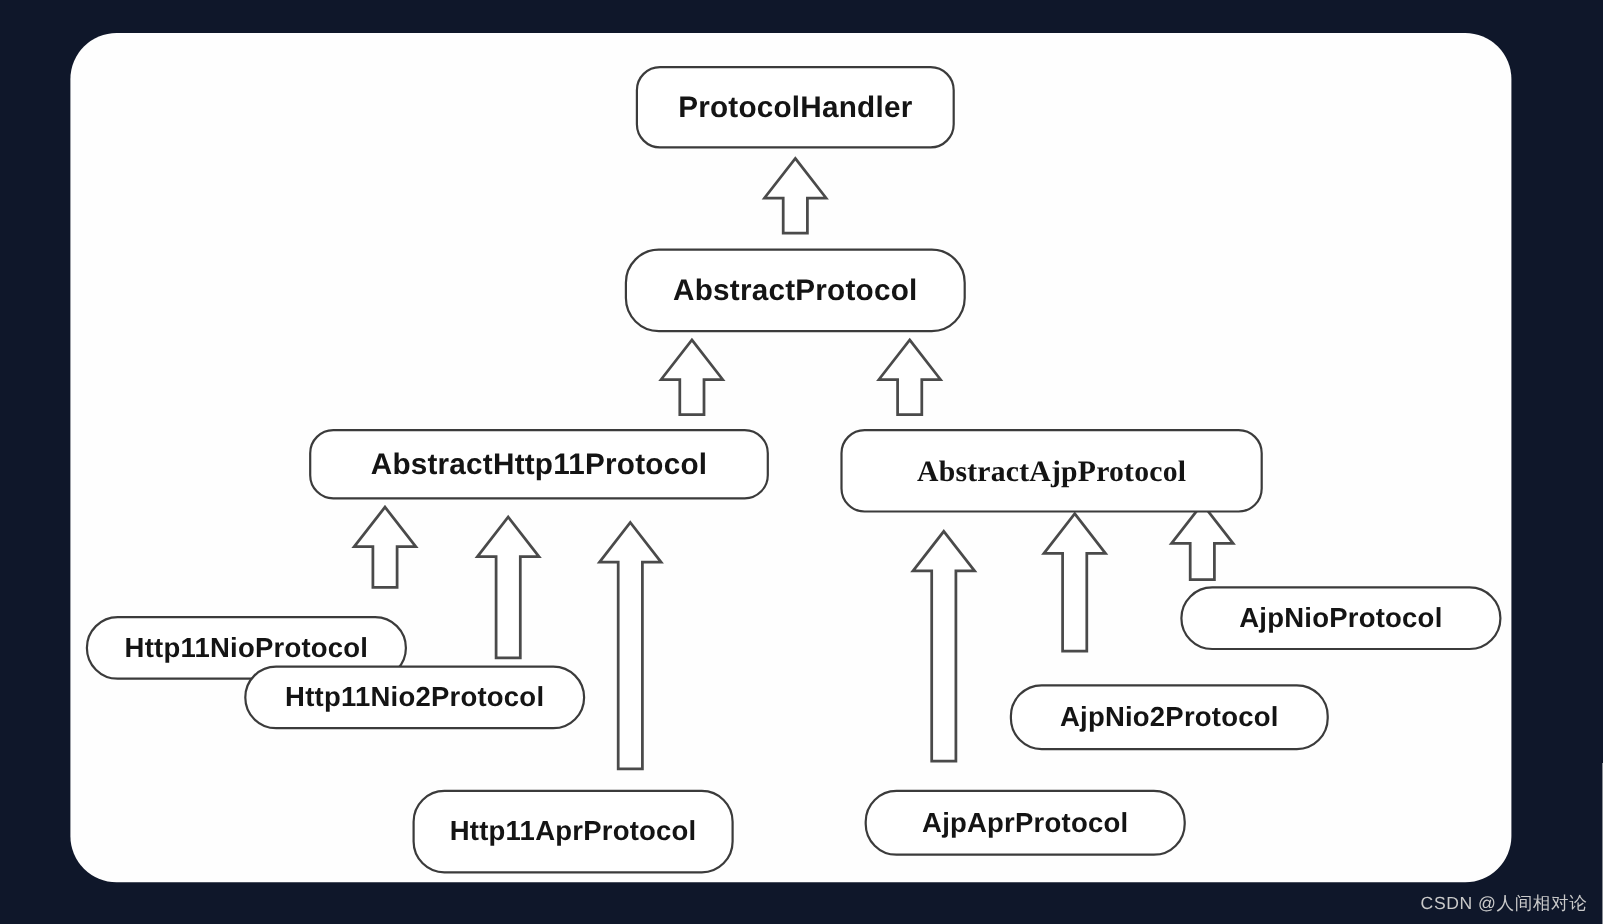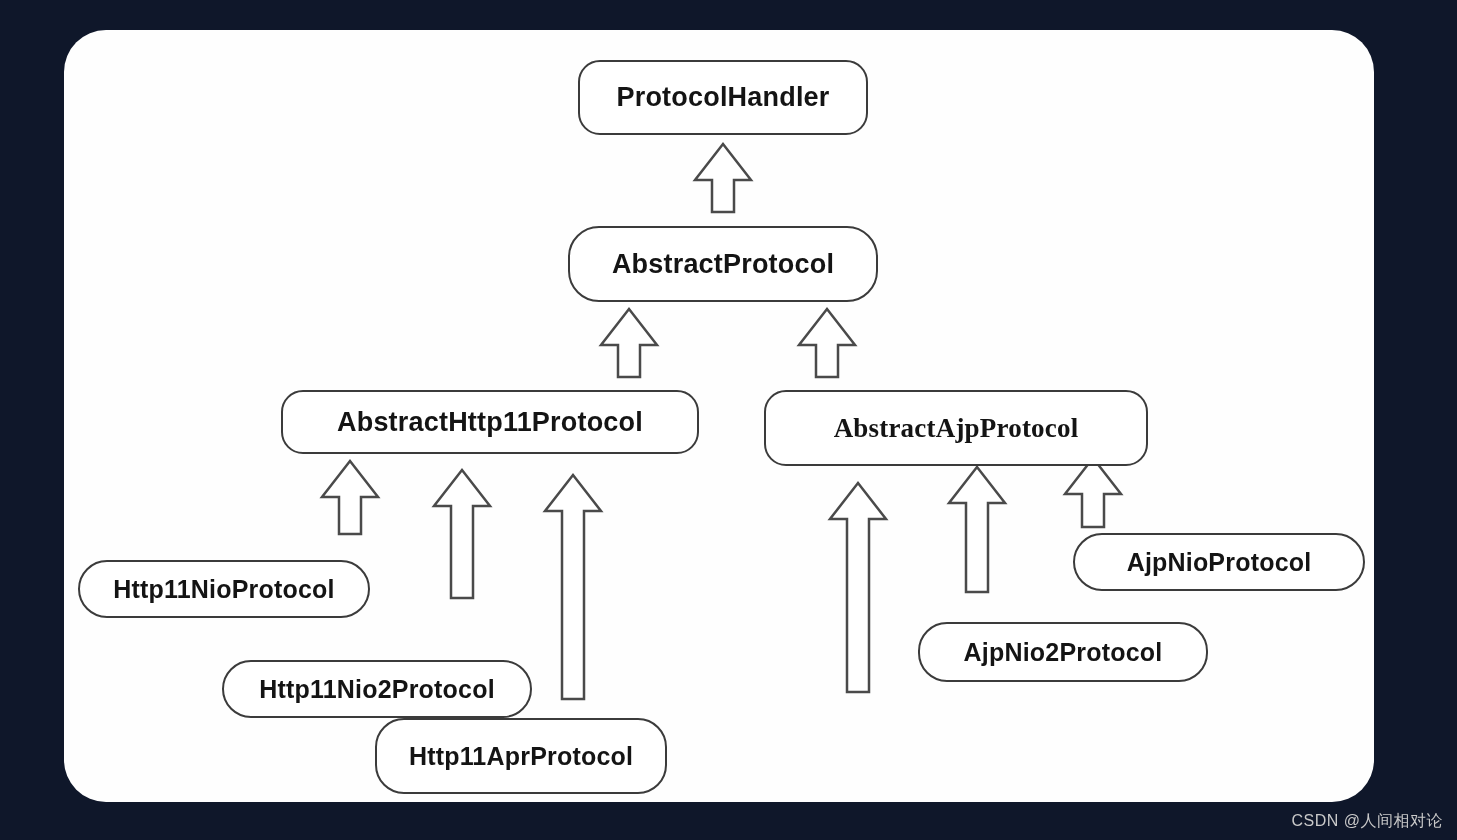--- a/index.html
+++ b/index.html
@@ -84,24 +84,25 @@
   <div class="node big" style="left:578px;  top:60px;  width:290px; height:75px;">ProtocolHandler</div>
 
   <div class="node big" style="left:568px;  top:226px; width:310px; height:76px;border-radius:31px;">AbstractProtocol</div>
 
   <div class="node big" style="left:281px;  top:390px; width:418px; height:64px;">AbstractHttp11Protocol</div>
 
   <div class="node big" style="left:764px;  top:390px; width:384px; height:76px;font-family:Liberation Serif, serif;">AbstractAjpProtocol</div>
 
   <div class="node small" style="left:78px;   top:533px; width:292px; height:58px;margin-top:27px;">Http11NioProtocol</div>
 
-  <div class="node small" style="left:222px;  top:660px; width:310px; height:58px;">Http11Nio2Protocol</div>
+  <div class="node small" style="left:222px;  top:605px; width:310px; height:58px;">Http11Nio2Protocol</div>
 
   <div class="node small" style="left:375px;  top:718px; width:292px; height:76px;">Http11AprProtocol</div>
 
+  <div class="node small" style="left:786px;  top:718px; width:292px; height:60px;">AjpAprProtocol</div>
 
   <div class="node small" style="left:918px;  top:622px; width:290px; height:60px;text-align:center;">AjpNio2Protocol</div>
 
   <div class="node small" style="left:1073px; top:533px; width:292px; height:58px;">AjpNioProtocol</div>
 
   <div class="watermark">CSDN @人间相对论</div>
 
 </div>
 
 </body></html>

